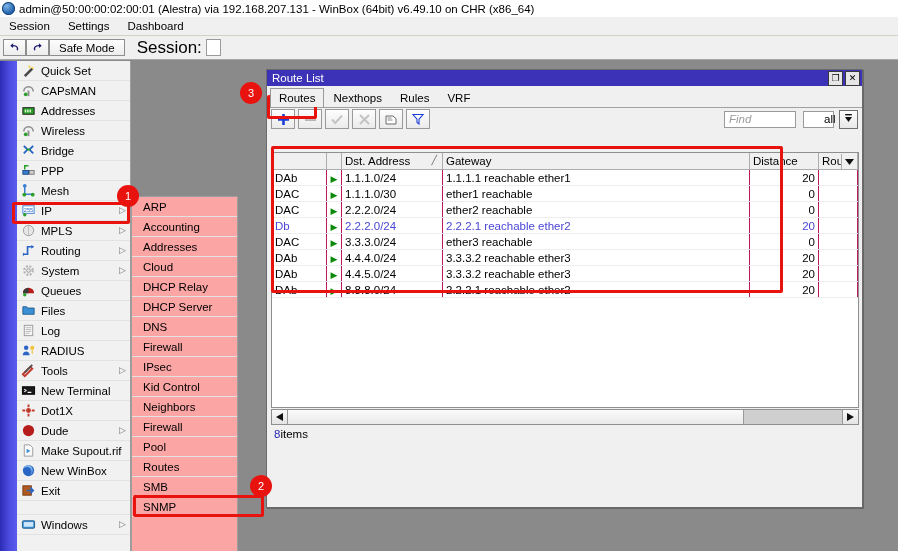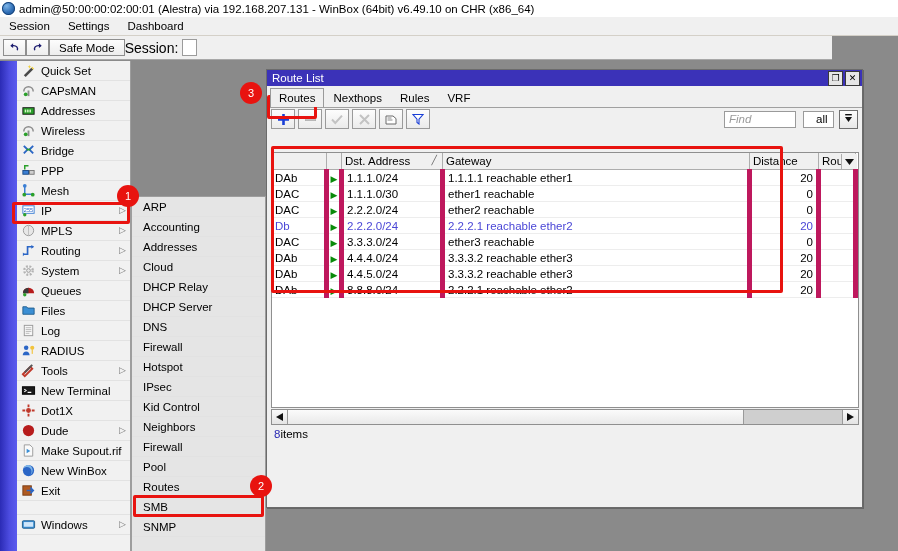--- a/index.html
+++ b/index.html
@@ -32,36 +32,36 @@
     position:absolute;left:0;top:17px;width:898px;height:18px;
     background:#f0f0f0;
     display:flex;align-items:center;
     border-bottom:1px solid #d4d0c8;
     font-size:11.5px;
   }
   #menubar .mi{padding:1px 9px;color:#000;cursor:default;}
 
   
   #toolbar{
-    position:absolute;left:0;top:36px;width:832px;height:24px;
+    position:absolute;left:0;top:36px;width:898px;height:24px;
     background:#f0f0f0;
     border-bottom:1px solid #a8a8a8;
     display:flex;align-items:center;gap:0;
     padding-left:3px;box-sizing:border-box;
   }
   .tbtn{
     height:17px;min-width:21px;
     border:1px solid #8e8e8e;
     background:linear-gradient(#fdfdfd,#ededed);
     display:flex;align-items:center;justify-content:center;
     font-size:11.5px;color:#1a1a6e;cursor:default;
     padding:0 3px;box-sizing:border-box;
   }
   .tbtn.text{padding:0 9px;color:#000;}
-  .sessbox{display:flex;align-items:center;gap:4px;font-size:14px;}
+  .sessbox{display:flex;align-items:center;gap:4px;margin-left:12px;font-size:17px;}
   .sessfield{
     width:13px;height:15px;background:#fff;border:1px solid #9b9b9b;
   }
 
   
   #rail{
     position:absolute;left:0;top:61px;width:17px;height:490px;
     background:linear-gradient(90deg,#2b2bb5 0%, #4c4ce0 55%, #5b5bee 100%);
   }
 
@@ -81,22 +81,22 @@
   .mrow .ico{width:15px;height:15px;margin-right:5px;flex:0 0 auto;position:relative;}
   .mrow .lbl{flex:1 1 auto;white-space:nowrap;overflow:hidden;}
   .mrow .arr{
     width:8px;flex:0 0 auto;margin-right:3px;
     color:#777;font-size:9px;line-height:1;
   }
   .mrow.sep{height:14px;border-bottom:1px solid #e2e2e2;background:#f1f1f1;}
 
   
   #submenu{
-    position:absolute;left:131px;top:196px;width:135px;height:355px;
-    background:#e5e5e5;
+    position:absolute;left:131px;top:196px;width:107px;height:355px;
+    background:#fca5a5;
     border-left:1px solid #9d9d9d;
     border-right:1px solid #9d9d9d;
     border-top:1px solid #9d9d9d;
     box-sizing:border-box;
     overflow:hidden;
   }
   .srow{
     height:20px;display:flex;align-items:center;
     padding-left:11px;box-sizing:border-box;
     border-bottom:1px solid #e2e2e2;
@@ -153,21 +153,21 @@
   }
   .ibtn.dis{color:#b5b5b5;}
   .spacer{flex:1 1 auto;}
   .findbox{
     width:72px;height:17px;background:#fff;border:1px solid #9a9a9a;
     display:flex;align-items:center;padding-left:4px;box-sizing:border-box;
     color:#9a9a9a;font-size:11.5px;font-style:italic;
   }
   .allbox{
     width:31px;height:17px;background:#fff;border:1px solid #9a9a9a;
-    display:flex;align-items:center;padding-left:12px;box-sizing:border-box;
+    display:flex;align-items:center;padding-left:20px;box-sizing:border-box;
     font-size:11.5px;color:#000;margin-left:4px;text-align:center;
   }
   .dropbtn{
     width:17px;height:17px;border:1px solid #6f6f6f;
     background:linear-gradient(#fdfdfd,#e8e8e8);
     display:flex;align-items:center;justify-content:center;
     font-size:9px;margin-left:2px;cursor:default;
   }
 
   
@@ -178,21 +178,21 @@
   }
   table.rt{border-collapse:collapse;width:100%;font-size:11.5px;table-layout:fixed;}
   table.rt th{
     height:16px;background:#f0f0f0;
     border-right:1px solid #adadad;border-bottom:1px solid #adadad;
     font-weight:normal;text-align:left;padding:0 3px;
     font-size:11.5px;color:#000;white-space:nowrap;overflow:hidden;margin-top:9px;
   }
   table.rt td{
     height:15px;padding:0 3px;
-    border-right:5px solid #be185d;border-bottom:1px solid #ededed;
+    border-right:1px solid #be185d;border-bottom:1px solid #ededed;
     white-space:nowrap;overflow:hidden;color:#000;
   }
   .c-flags{width:48px;}
   .c-arrow{width:14px;text-align:center;padding:0!important;}
   .c-dst{width:94px;}
   .c-gw{width:300px;}
   .c-dist{width:62px;text-align:right;}
   .c-mark{width:auto;}
   .th-dist{text-align:left;}
   .sortmark{float:right;color:#666;font-size:9px;margin-right:2px;}
@@ -533,21 +533,20 @@
 
 <div id="submenu">
   <div class="srow">ARP</div>
   <div class="srow">Accounting</div>
   <div class="srow">Addresses</div>
   <div class="srow">Cloud</div>
   <div class="srow">DHCP Relay</div>
   <div class="srow">DHCP Server</div>
   <div class="srow">DNS</div>
   <div class="srow">Firewall</div>
-  <div class="srow">Hotspot</div>
   <div class="srow">IPsec</div>
   <div class="srow">Kid Control</div>
   <div class="srow">Neighbors</div>
   <div class="srow">Firewall</div>
   <div class="srow">Pool</div>
   <div class="srow">Routes</div>
   <div class="srow">SMB</div>
   <div class="srow">SNMP</div>
 </div>
 

